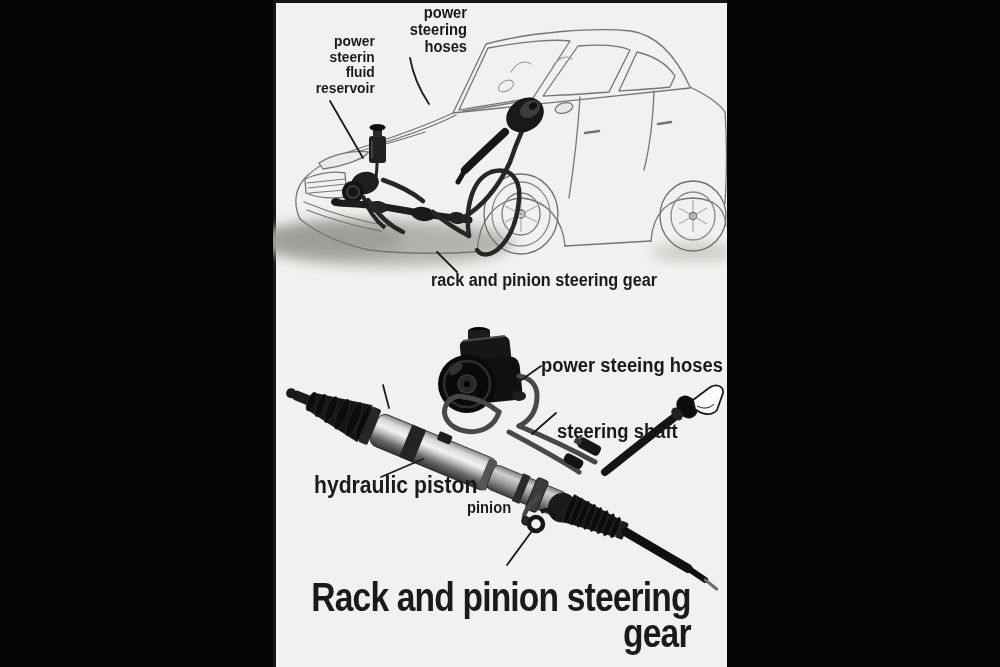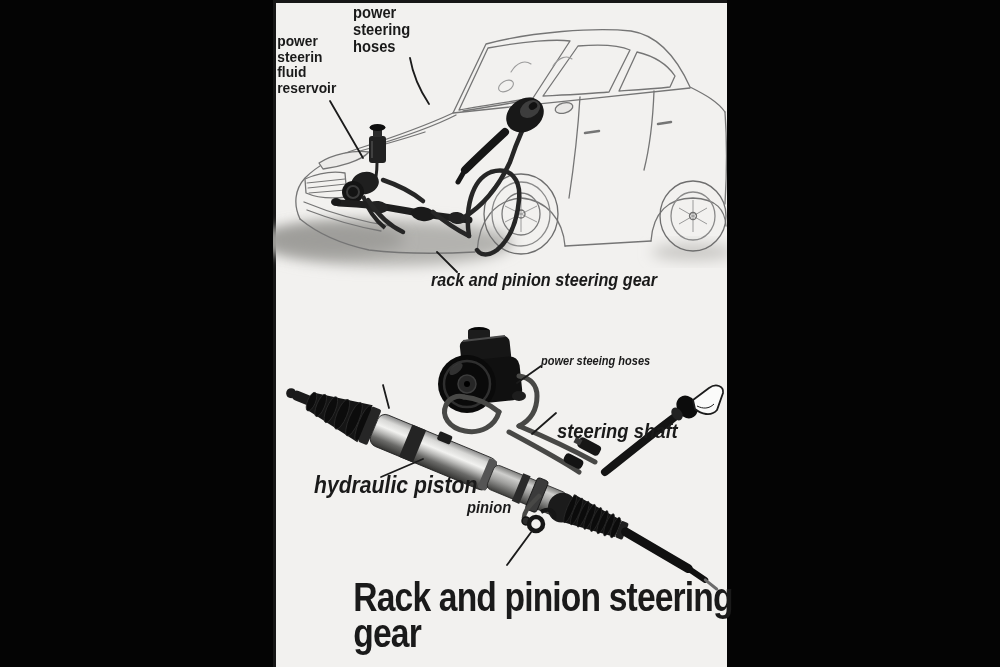--- a/index.html
+++ b/index.html
@@ -1,33 +1,33 @@
 <!DOCTYPE html>
 <html><head>
 <meta charset="utf-8">
 <style>
   html,body{margin:0;padding:0;background:#000;}
   .stage{position:relative;width:1000px;height:667px;background:#040404;overflow:hidden;
          font-family:"Liberation Sans",sans-serif;}
   .panel{position:absolute;left:273px;top:0;width:454px;height:667px;background:#f2f1ef;}
   .panel svg{position:absolute;left:0;top:0;}
   .lbl{position:absolute;color:#1a1a1a;font-weight:bold;line-height:1.02;
-       text-align:left;white-space:nowrap;}
+       text-align:right;white-space:nowrap;}
   .lbl .ln{display:block;transform:scaleX(0.92);transform-origin:center top;}
-  .lbl.left-align{text-align:right;font-style:italic;}
+  .lbl.left-align{text-align:right;}
   .lbl.left-align .ln{transform-origin:left top;}
   .lbl-hoses-top{left:75px;top:4px;width:124px;font-size:16px;line-height:17px;}
   .lbl-reservoir{left:0px;top:33px;width:106px;font-size:15px;line-height:15.5px;}
   .lbl-rack-top{left:158px;top:271px;font-size:18px;}
   .lbl-pump{left:44px;top:345px;width:122px;font-size:16px;line-height:16.5px;}
-  .lbl-hoses-bot{left:268px;top:355px;font-size:12px;}
+  .lbl-hoses-bot{left:268px;top:355px;font-size:20px;}
   .lbl-shaft{left:284px;top:421px;font-size:20px;}
   .lbl-piston{left:41px;top:474px;font-size:23px;}
   .lbl-pinion{left:194px;top:500px;font-size:16px;}
-  .lbl-title{left:0;top:579px;width:454px;font-size:40px;line-height:36px;letter-spacing:-1px;margin-left:44px;}
+  .lbl-title{left:0;top:579px;width:454px;font-size:40px;line-height:36px;letter-spacing:-1px;}
   .lbl-title .ln{transform:scaleX(0.84);}
 </style>
 </head>
 <body>
 
 <div class="stage">
   <div class="panel">
 
     <svg width="454" height="667" viewBox="0 0 454 667">
       <defs>

